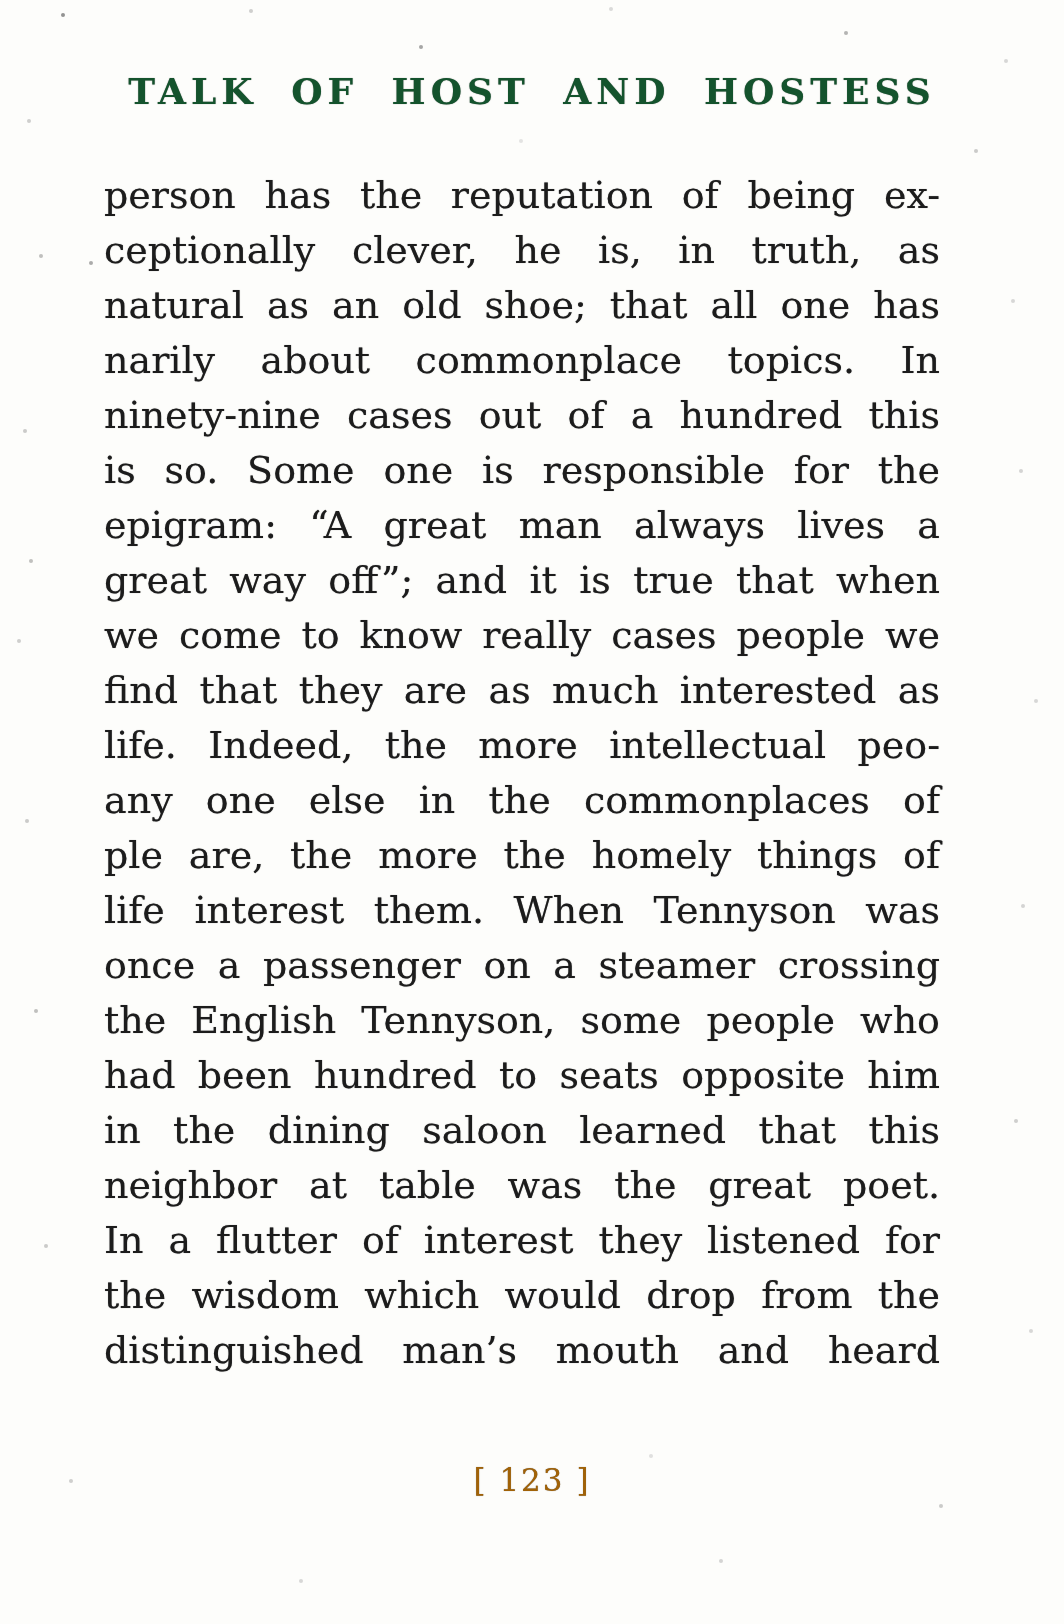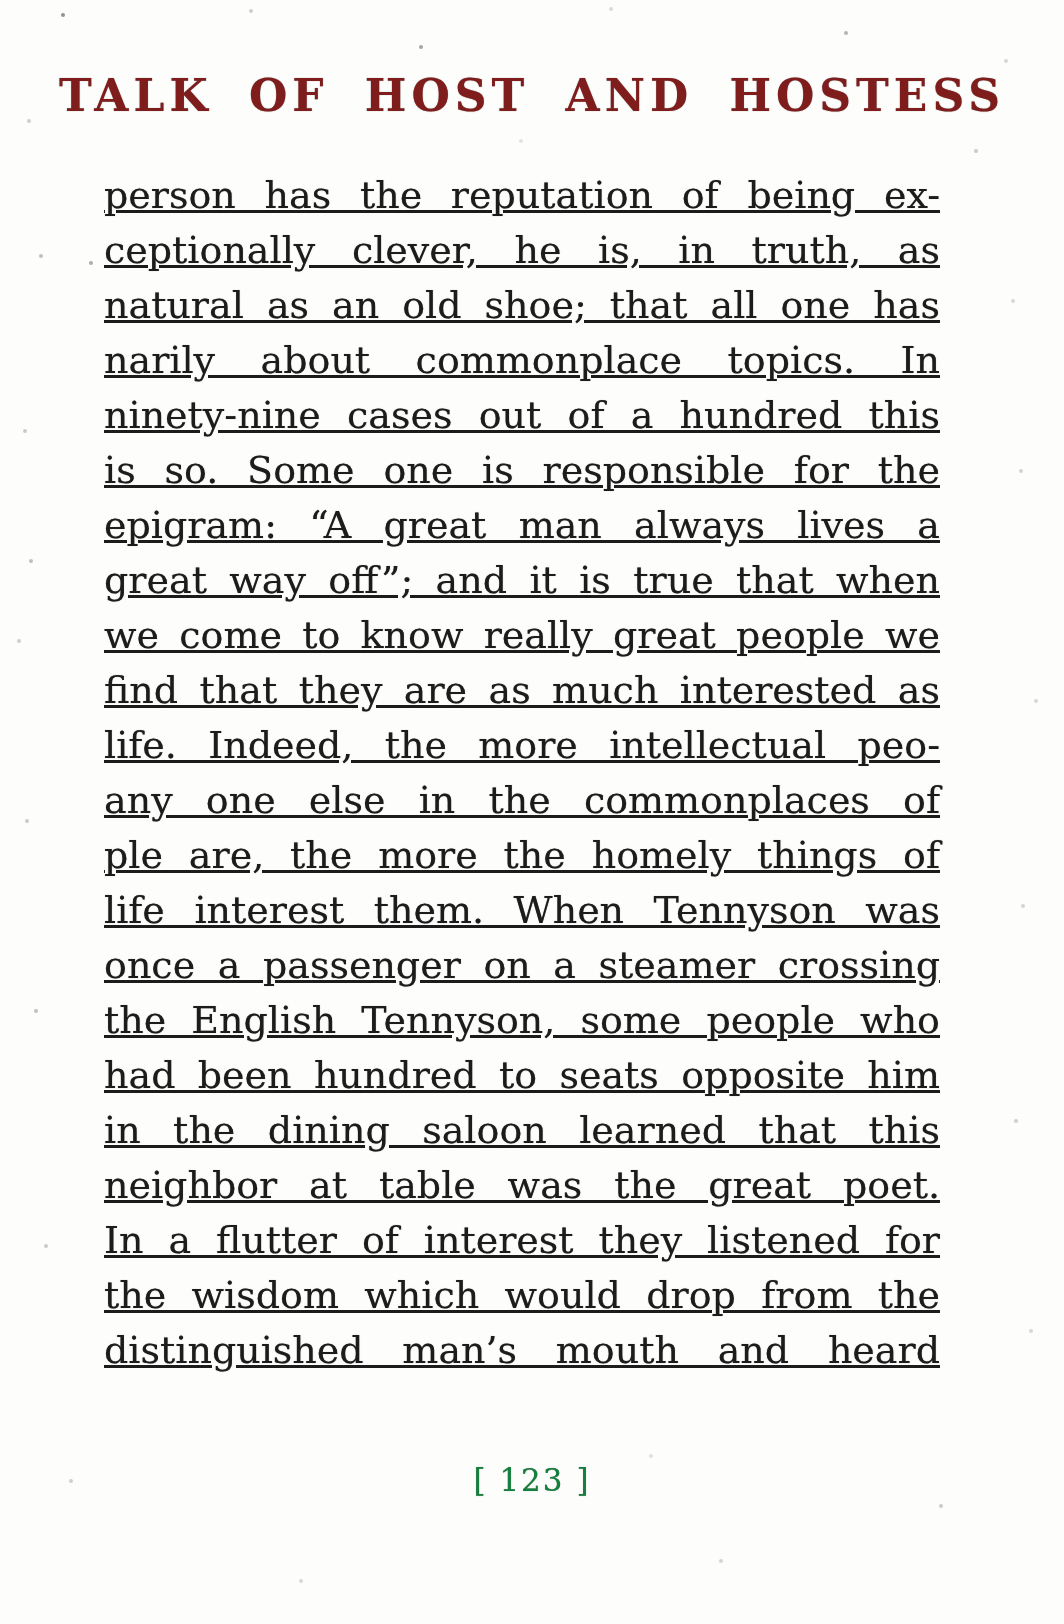--- a/index.html
+++ b/index.html
@@ -55,71 +55,70 @@
       520px 140px 0 1px rgba(150,150,150,.25),
       180px 960px 0 1px rgba(150,150,150,.2),
       650px 1455px 0 1px rgba(140,140,140,.25);
   }
   .heading {
     position: absolute;
     top: 70px;
     left: 0;
     width: 100%;
     text-align: center;
-    font-size: 44px;
+    font-size: 36px;
     font-weight: 700;
     letter-spacing: 5px;
     word-spacing: 16px;
-    color: #7f1d1d;
+    color: #14532d;
     text-shadow: 0 0 1px rgba(20,20,20,.5);
   }
   .body-text {
     position: absolute;
     top: 168px;
     left: 104px;
     width: 836px;
-    text-decoration: underline;
   }
   .text-line {
     font-size: 38px;
     line-height: 55px;
     color: #1c1c1c;
     text-align: justify;
     text-align-last: justify;
     white-space: normal;
     text-shadow: 0 0 0.8px rgba(25,25,25,.6);
   }
   .page-number {
     position: absolute;
     top: 1462px;
     left: 0;
     width: 100%;
     text-align: center;
     font-size: 31px;
-    color: #15803d;
+    color: #a16207;
     letter-spacing: 2px;
     text-shadow: 0 0 0.8px rgba(25,25,25,.6);
   }
 </style>
 </head>
 <body style="background: rgb(253, 253, 251);">
 
 <div class="page">
   <div class="speckles"></div>
   <div class="heading">TALK OF HOST AND HOSTESS</div>
   <div class="body-text" style="color: rgb(28, 28, 28);">
       <div class="text-line">person has the reputation of being ex-</div>
       <div class="text-line">ceptionally clever, he is, in truth, as</div>
       <div class="text-line">natural as an old shoe; that all one has</div>
       <div class="text-line">narily about commonplace topics. In</div>
       <div class="text-line">ninety-nine cases out of a hundred this</div>
       <div class="text-line">is so. Some one is responsible for the</div>
       <div class="text-line">epigram: “A great man always lives a</div>
       <div class="text-line">great way off”; and it is true that when</div>
-      <div class="text-line">we come to know really great people we</div>
+      <div class="text-line">we come to know really cases people we</div>
       <div class="text-line">find that they are as much interested as</div>
       <div class="text-line">life. Indeed, the more intellectual peo-</div>
       <div class="text-line">any one else in the commonplaces of</div>
       <div class="text-line">ple are, the more the homely things of</div>
       <div class="text-line">life interest them. When Tennyson was</div>
       <div class="text-line">once a passenger on a steamer crossing</div>
       <div class="text-line">the English Tennyson, some people who</div>
       <div class="text-line">had been hundred to seats opposite him</div>
       <div class="text-line">in the dining saloon learned that this</div>
       <div class="text-line">neighbor at table was the great poet.</div>

